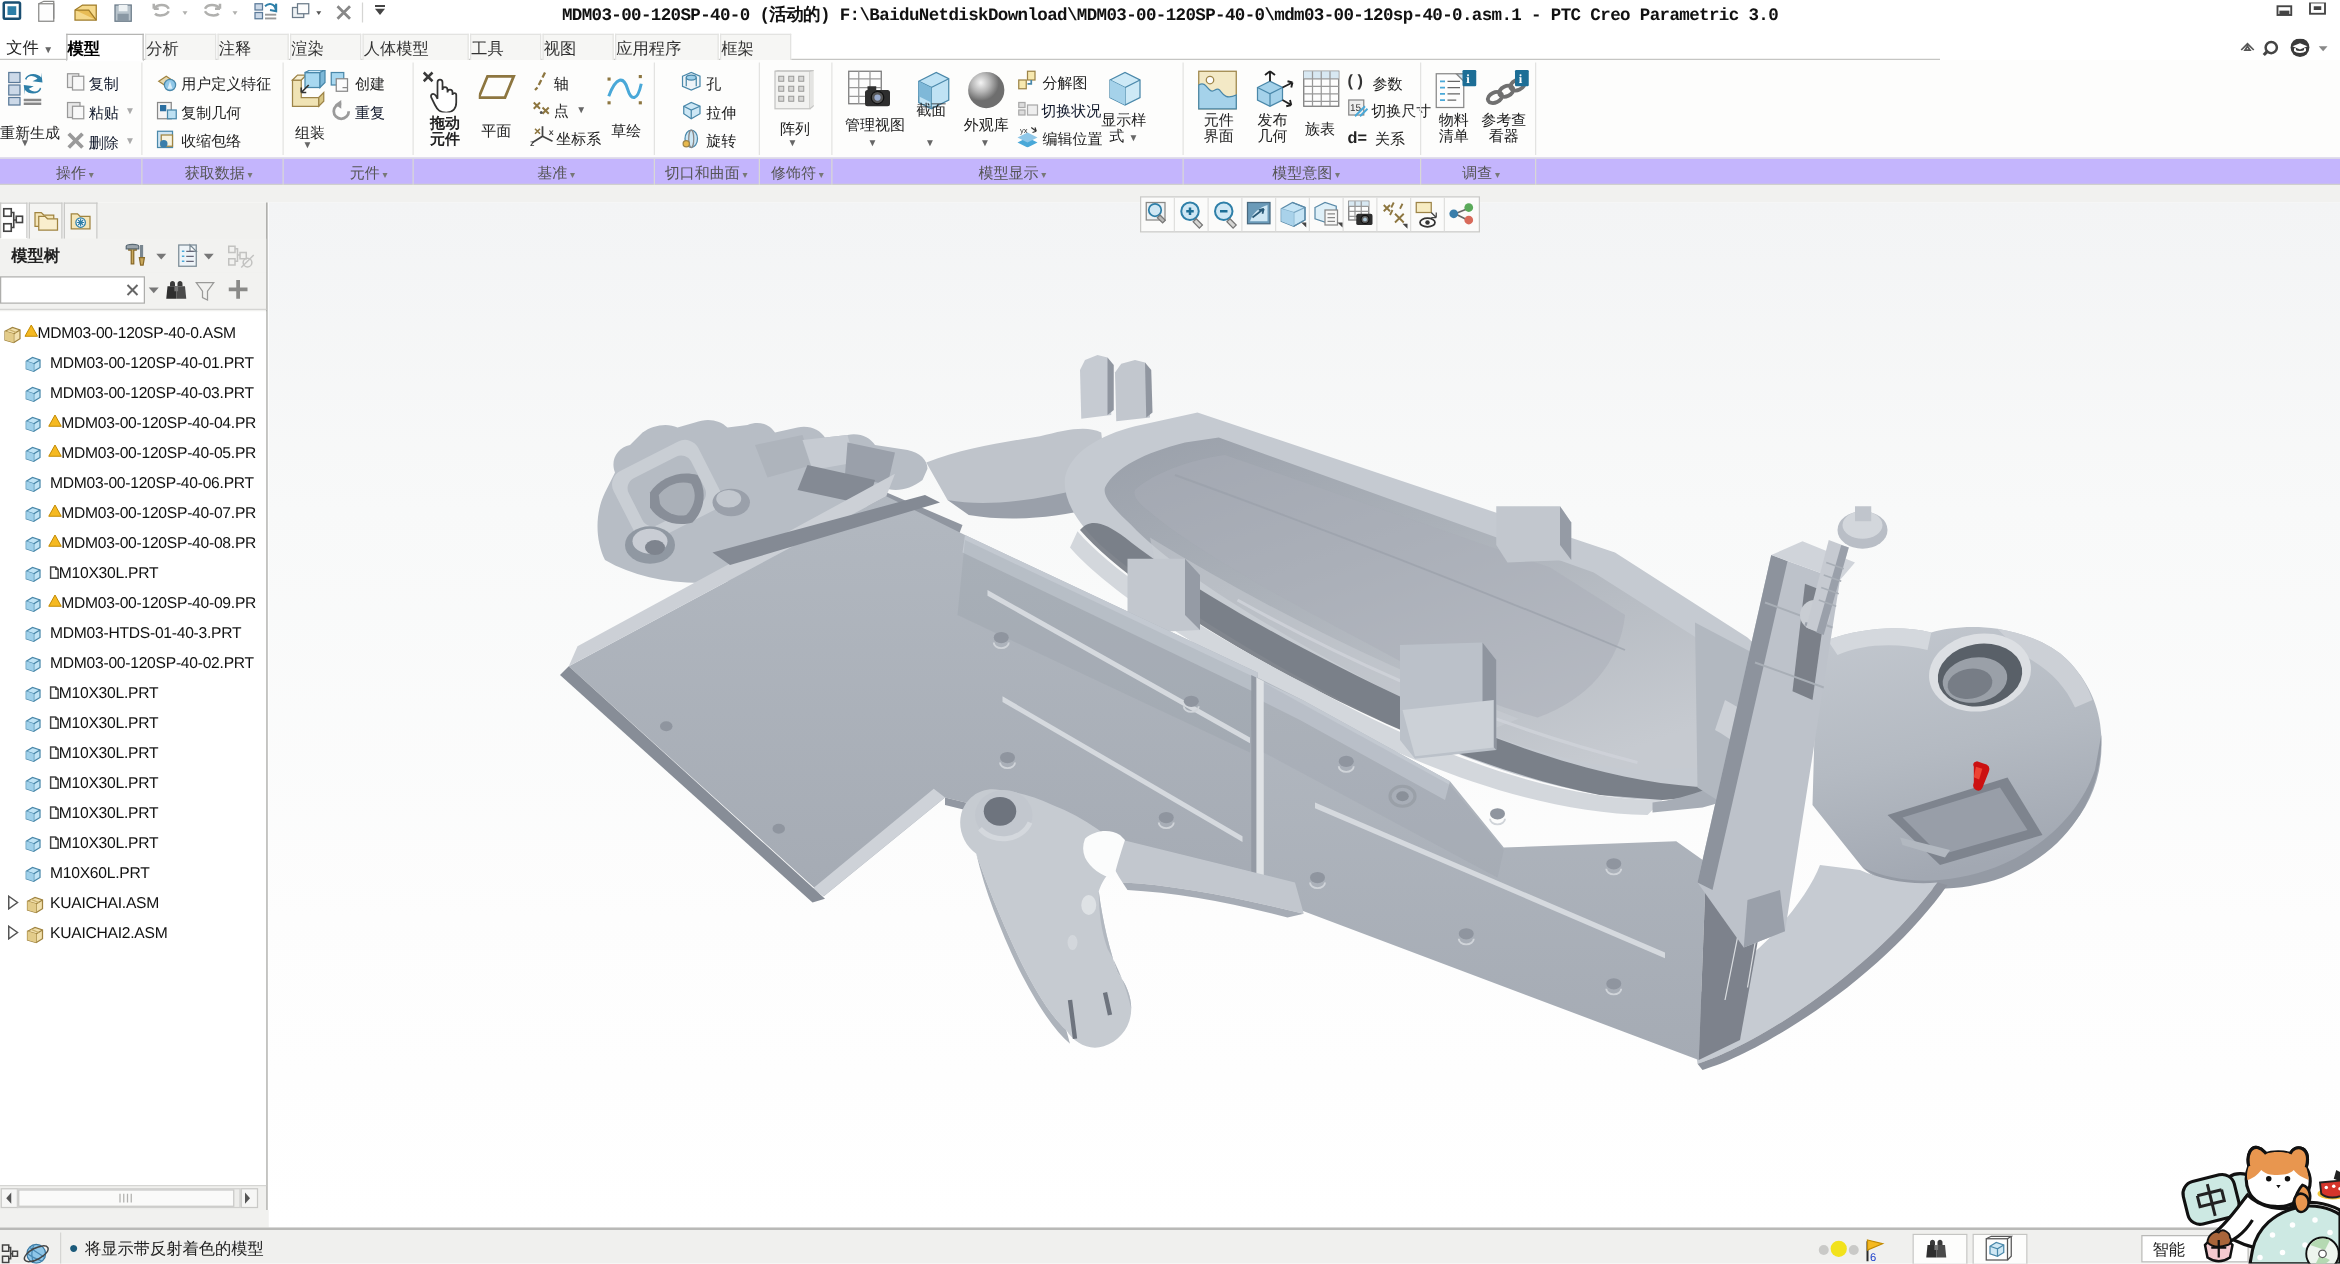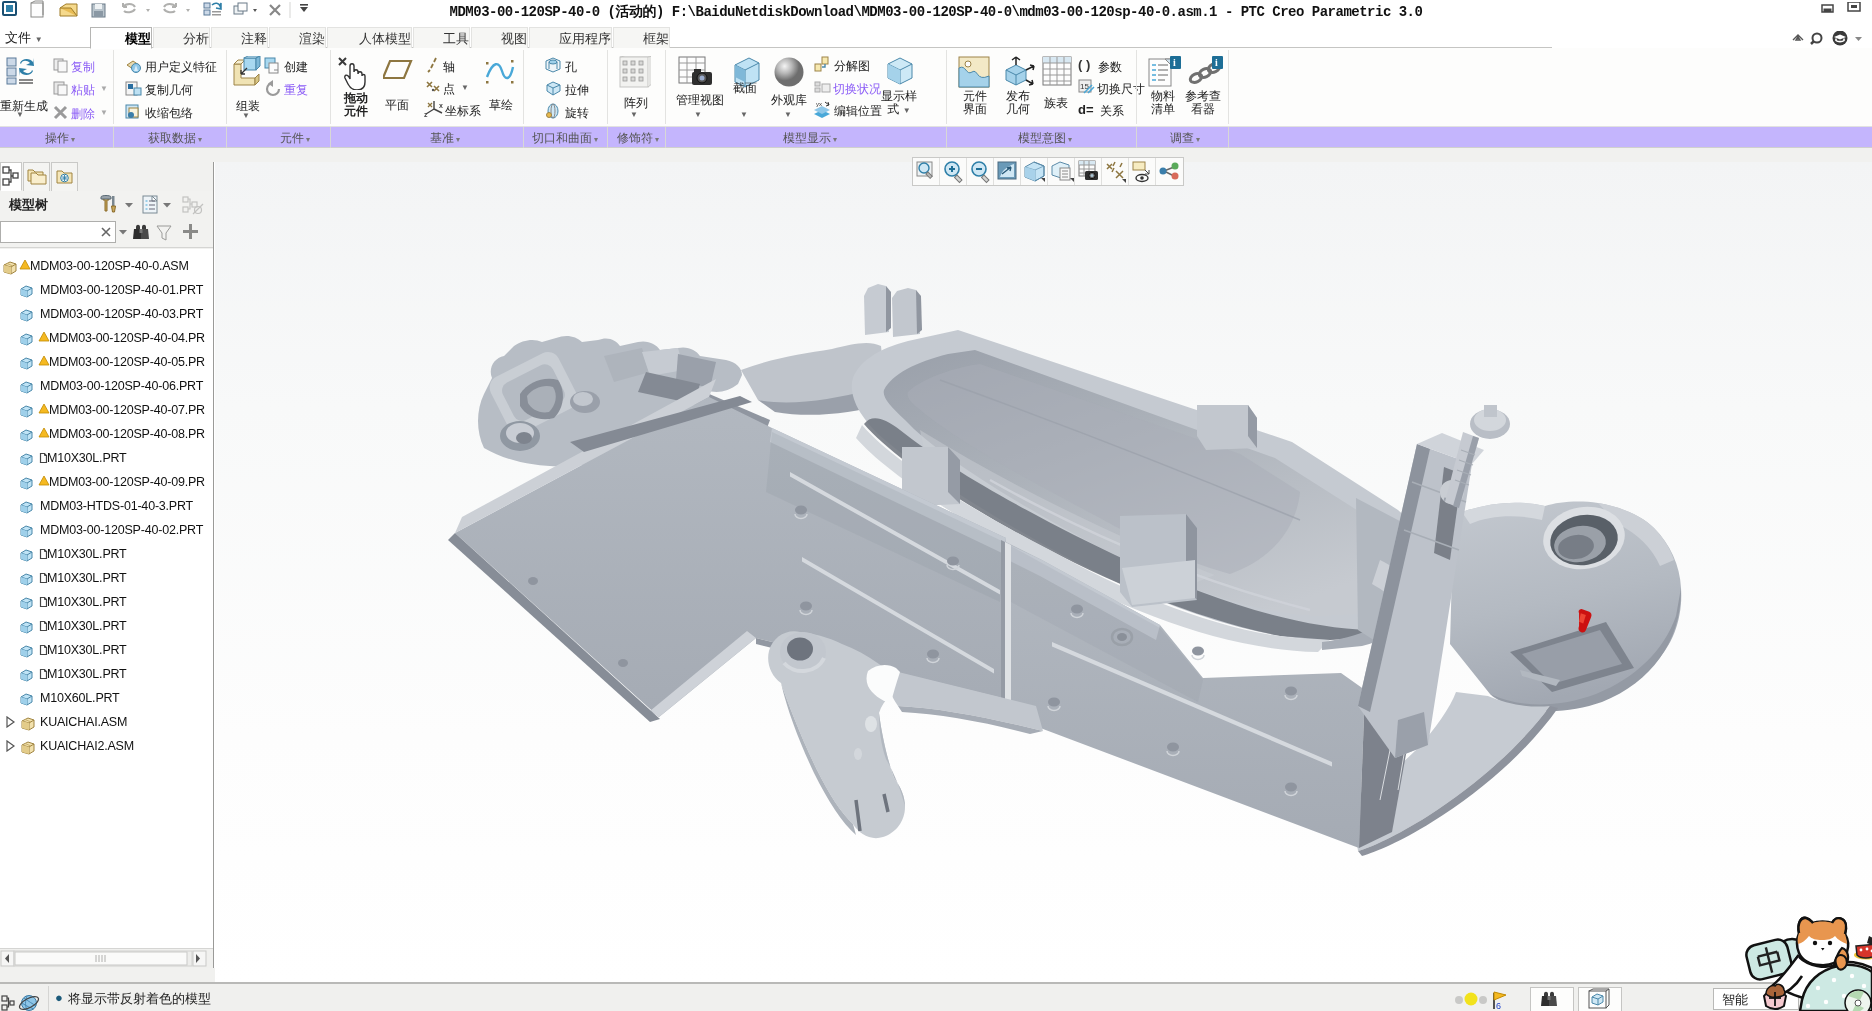--- a/index.html
+++ b/index.html
@@ -4,33 +4,33 @@
 <style>
 * { margin:0; padding:0; box-sizing:border-box; }
 html,body { width:1872px; height:1011px; overflow:hidden; font-family:"Liberation Sans",sans-serif; background:#fff; }
 #app { position:relative; width:1872px; height:1011px; }
 .abs { position:absolute; }
 
 #titlebar { position:absolute; left:0; top:0; width:1872px; height:27px; background:#fff; }
 #title-text { position:absolute; left:0; top:3px; width:1872px; text-align:center; font-family:"Liberation Mono",monospace; font-weight:bold; font-size:14px; color:#111; letter-spacing:-0.5px; white-space:nowrap; }
 
 #tabrow { position:absolute; left:0; top:27px; width:1552px; height:21px; background:#fff; border-bottom:1px solid #c5c5c3; }
-.rtab { position:absolute; top:0; height:21px; line-height:21px; font-size:13px; color:#333; text-align:right; background:#f6f6f4; border:1px solid #e3e3e1; border-bottom:none;margin-left:37px; }
+.rtab { position:absolute; top:0; height:21px; line-height:21px; font-size:13px; color:#333; text-align:left; background:#f6f6f4; border:1px solid #e3e3e1; border-bottom:none; }
 .rtab.active { background:#fff; border:1px solid #b5b5b3; border-bottom:1px solid #fff; font-weight:bold; color:#000; height:22px; z-index:3; }
 #filebtn { position:absolute; left:0; top:0; width:48px; height:21px; font-size:13px; color:#222; line-height:21px; padding-left:5px; }
 
 #ribbon { position:absolute; left:0; top:48px; width:1872px; height:78px; background:#fdfdfc; }
 #grouprow { position:absolute; left:0; top:126px; width:1872px; height:22px; background:#c4b5fd; border-top:1px solid #e2e2e0; border-bottom:1px solid #d0d0ce; }
 .glabel { position:absolute; top:0; height:22px; line-height:22px; font-size:12px; color:#555; text-align:center; }
 .glabel:after { content:" ▾"; font-size:8px; color:#777; }
 .gsep { position:absolute; top:0; width:1px; background:#d8d8d6; }
 .rsep { position:absolute; top:2px; width:1px; height:74px; background:#e3e3e1; }
 #belowribbon { position:absolute; left:0; top:148px; width:1872px; height:14px; background:#f1f1ef; }
 .rbtn-label { font-size:12px; color:#222; white-space:nowrap; }
-.rbtn-label.dis { color:#8b5cf6; }
+.rbtn-label.dis { color:#0f172a; }
 .caret { color:#666; font-size:8px; }
 
 #lpanel { position:absolute; left:0; top:162px; width:214px; height:806px; background:#f1f1ef; border-right:1px solid #9a9a98; }
 #ptabs { position:absolute; left:0; top:0; width:214px; height:29px; }
 .ptab { position:absolute; top:0; height:29px; background:#f4f4f2; border:1px solid #c9c9c7; border-bottom:none; }
 .ptab.on { background:#fff; border-bottom:1px solid #fff; }
 #phead { position:absolute; left:0; top:29px; width:213px; height:27px; background:#f2f2f0; }
 #phead .t { position:absolute; left:9px; top:5px; font-size:13px; font-weight:bold; color:#222; }
 #psearch { position:absolute; left:0; top:56px; width:213px; height:30px; background:#f2f2f0; border-bottom:1px solid #d5d5d3; }
 #psearch .box { position:absolute; left:0px; top:3px; width:116px; height:22px; background:#fff; border:1px solid #aeaeac; }

